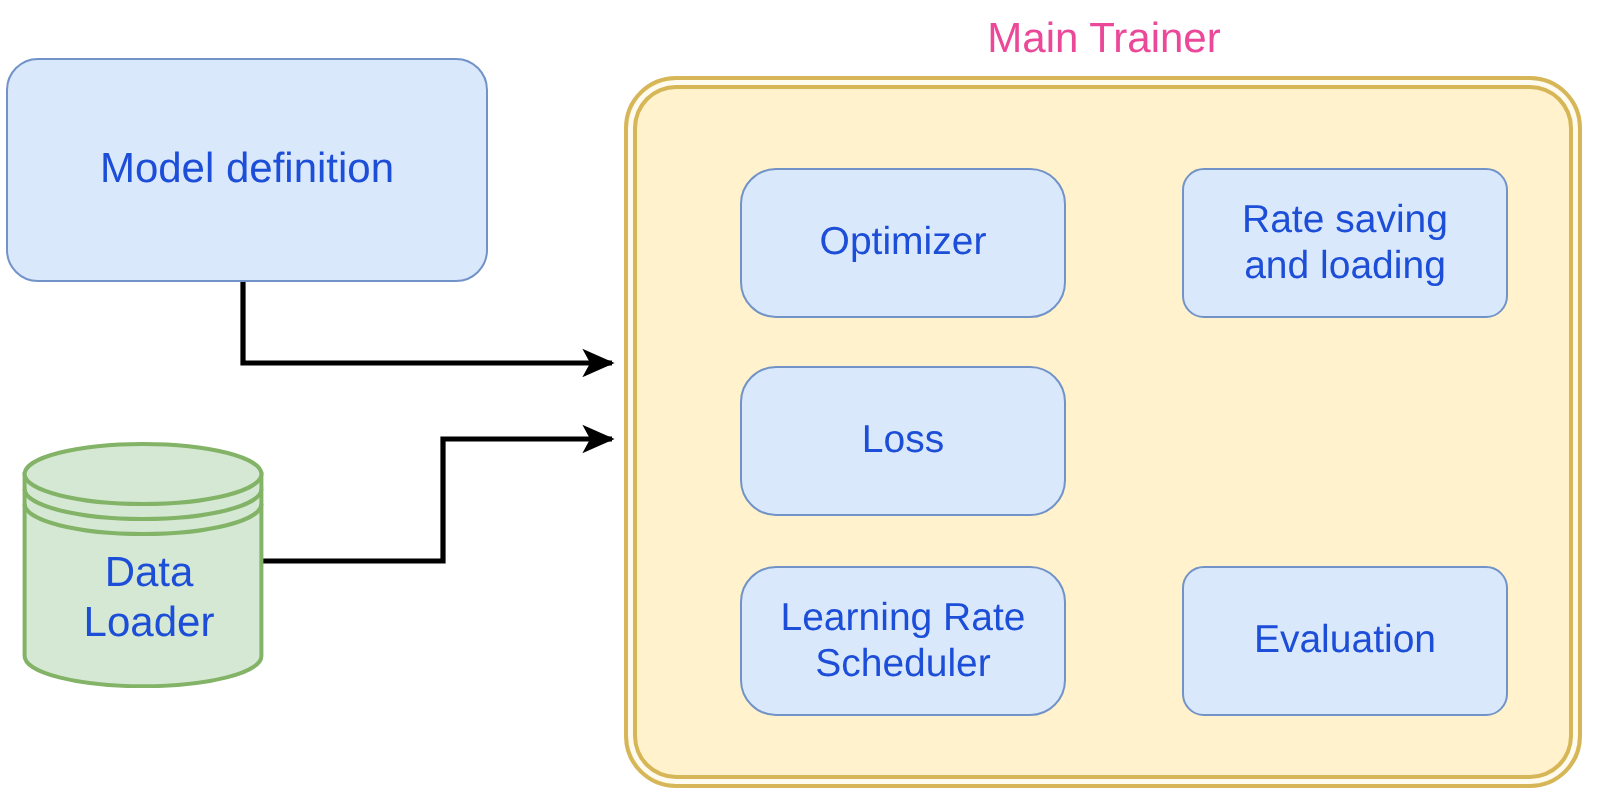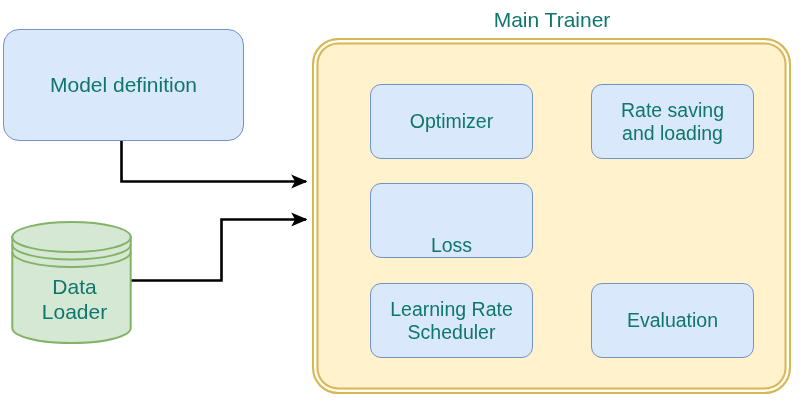--- a/index.html
+++ b/index.html
@@ -27,21 +27,21 @@
     height: 402px;
     pointer-events: none;
   }
 
   
   .node-label {
     display: block;
     width: 100%;
     text-align: center;
     line-height: 1.18;
-    color: #0f766e;
+    color: #1d4ed8;
     white-space: pre-line;
   }
 
   
   .io-box {
     position: absolute;
     box-sizing: border-box;
     display: flex;
     align-items: center;
     justify-content: center;
@@ -85,21 +85,21 @@
   #data-loader-node .node-label { font-size: 21px; }
 
   
   #main-trainer-title {
     position: absolute;
     left: 313px;
     top: 8px;
     width: 478px;
     text-align: center;
     font-size: 21px;
-    color: #0f766e;
+    color: #ec4899;
   }
   #main-trainer-container {
     position: absolute;
     left: 312px;
     top: 38px;
     width: 479px;
     height: 356px;
     box-sizing: border-box;
     background: #fff2cc;
     border: 2px solid #d6b656;
@@ -121,24 +121,24 @@
     display: flex;
     align-items: center;
     justify-content: center;
     background: #dae8fc;
     border: 1.6px solid #7193c8;
     border-radius: 11px;
     width: 163px;
     height: 75px;
   }
   .component-box .node-label { font-size: 19.5px; }
-  .col-left  { left: 0; }
+  .col-left  { left: 0; border-radius: 18px; }
   .col-right { left: 221px; }
   .row-1 { top: 0; }
-  .row-2 { top: 99px; align-items: flex-end; }
+  .row-2 { top: 99px; }
   .row-3 { top: 199px; }
 </style>
 </head>
 <body>
 
 <div id="canvas">
 
   <svg id="edges" viewBox="0 0 812 402" xmlns="http://www.w3.org/2000/svg">
     <defs>
       <marker id="arrowhead" viewBox="0 0 10 10" refX="9.2" refY="5" markerWidth="6.2" markerHeight="6.2" orient="auto-start-reverse">

